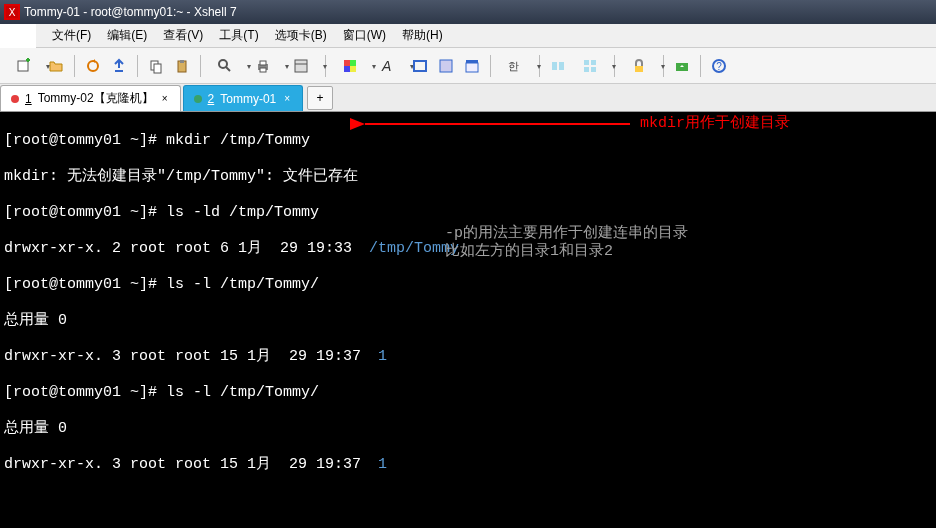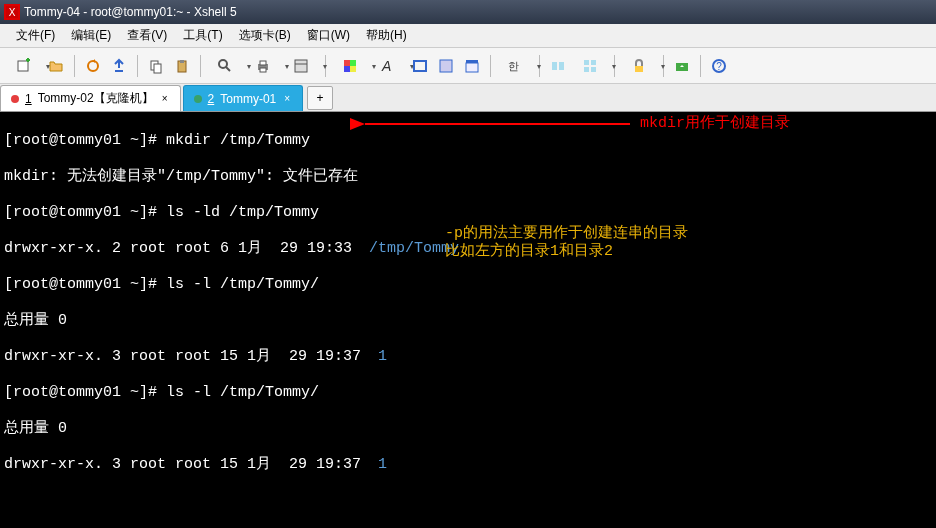--- a/index.html
+++ b/index.html
@@ -2,21 +2,21 @@
 <html><head>
   <meta charset="utf-8">
   <style>
     * { margin: 0; padding: 0; box-sizing: border-box; }
     body { font-family: "Microsoft YaHei", "SimSun", sans-serif; font-size: 12px; width: 936px; height: 528px; overflow: hidden; background: #fff; }
     
     .titlebar { background: linear-gradient(#4a5568, #2d3748); color: #fff; height: 24px; display: flex; align-items: center; padding: 0 4px; }
     .titlebar-icon { width: 16px; height: 16px; background: #d00; margin-right: 4px; display: flex; align-items: center; justify-content: center; font-size: 10px; }
     .titlebar-text { font-size: 12px; }
     
-    .menubar { background: #f0f0f0; height: 24px; display: flex; align-items: center; padding: 0 8px; border-bottom: 1px solid #ccc; }
+    .menubar { background: #f0f0f0; height: 24px; display: flex; align-items: center; padding: 0 8px; border-bottom: 1px solid #ccc; margin-left: 36px; }
     .menu-item { padding: 2px 8px; cursor: default; }
     
     .toolbar { background: #f5f5f5; height: 36px; display: flex; align-items: center; padding: 0 6px; border-bottom: 1px solid #ccc; gap: 2px; }
     .tool-btn { width: 24px; height: 24px; display: flex; align-items: center; justify-content: center; cursor: pointer; border-radius: 2px; position: relative; }
     .tool-sep { width: 1px; height: 22px; background: #bbb; margin: 0 4px; }
     .dropdown-arrow::after { content: "▾"; font-size: 8px; position: absolute; right: -8px; top: 8px; color: #555; }
     .tool-wide { width: 36px; }
     
     .tabbar { background: #ececec; height: 28px; display: flex; align-items: flex-end; border-bottom: 1px solid #999; }
     .tab { height: 26px; padding: 0 10px; display: flex; align-items: center; gap: 6px; border: 1px solid #aaa; border-bottom: none; background: #fff; border-radius: 3px 3px 0 0; margin-right: 2px; cursor: pointer; font-size: 12px; }
@@ -24,38 +24,38 @@
     .tab-dot { width: 8px; height: 8px; border-radius: 50%; }
     .tab-dot.red { background: #e53e3e; }
     .tab-dot.green { background: #38a169; }
     .tab-close { font-size: 10px; padding: 0 2px; }
     .tab-add { width: 26px; height: 24px; display: flex; align-items: center; justify-content: center; border: 1px solid #aaa; background: #f8f8f8; cursor: pointer; border-radius: 2px; margin-left: 2px; margin-bottom: 1px; }
     
     .terminal { background: #000; color: #fff; font-family: "NSimSun", "SimSun", "Courier New", monospace; font-size: 15px; line-height: 1.2; padding: 2px 4px; height: calc(528px - 24px - 24px - 36px - 28px); position: relative; white-space: pre; letter-spacing: 0; overflow: hidden; }
     .term-line { white-space: pre; font-family: Liberation Mono, monospace; }
     .c-white { color: #fff; }
     .c-blue { color: #5b9bd5; margin-left: 8px; }
-    .c-green { color: #eab308; }
+    .c-green { color: #a3a3a3; }
     .c-red { color: #ff0000; }
     .annotation { position: absolute; white-space: nowrap; }
     .arrow { position: absolute; }
     
     svg.icon-svg { width: 16px; height: 16px; }
   </style>
 </head>
 <body>
 
 <div class="titlebar">
   <div class="titlebar-icon">
     <svg class="icon-svg" viewBox="0 0 16 16">
         <rect x="2" y="2" width="12" height="12" fill="#c00"></rect>
         <text x="8" y="12" text-anchor="middle" fill="#fff" font-size="10">X</text>
       </svg>
   </div>
-  <span class="titlebar-text">Tommy-04 - root@tommy01:~ - Xshell 5</span>
+  <span class="titlebar-text">Tommy-01 - root@tommy01:~ - Xshell 7</span>
 </div>
 
 <div class="menubar">
   <span class="menu-item">文件(F)</span>
   <span class="menu-item">编辑(E)</span>
   <span class="menu-item">查看(V)</span>
   <span class="menu-item">工具(T)</span>
   <span class="menu-item">选项卡(B)</span>
   <span class="menu-item">窗口(W)</span>
   <span class="menu-item">帮助(H)</span>

